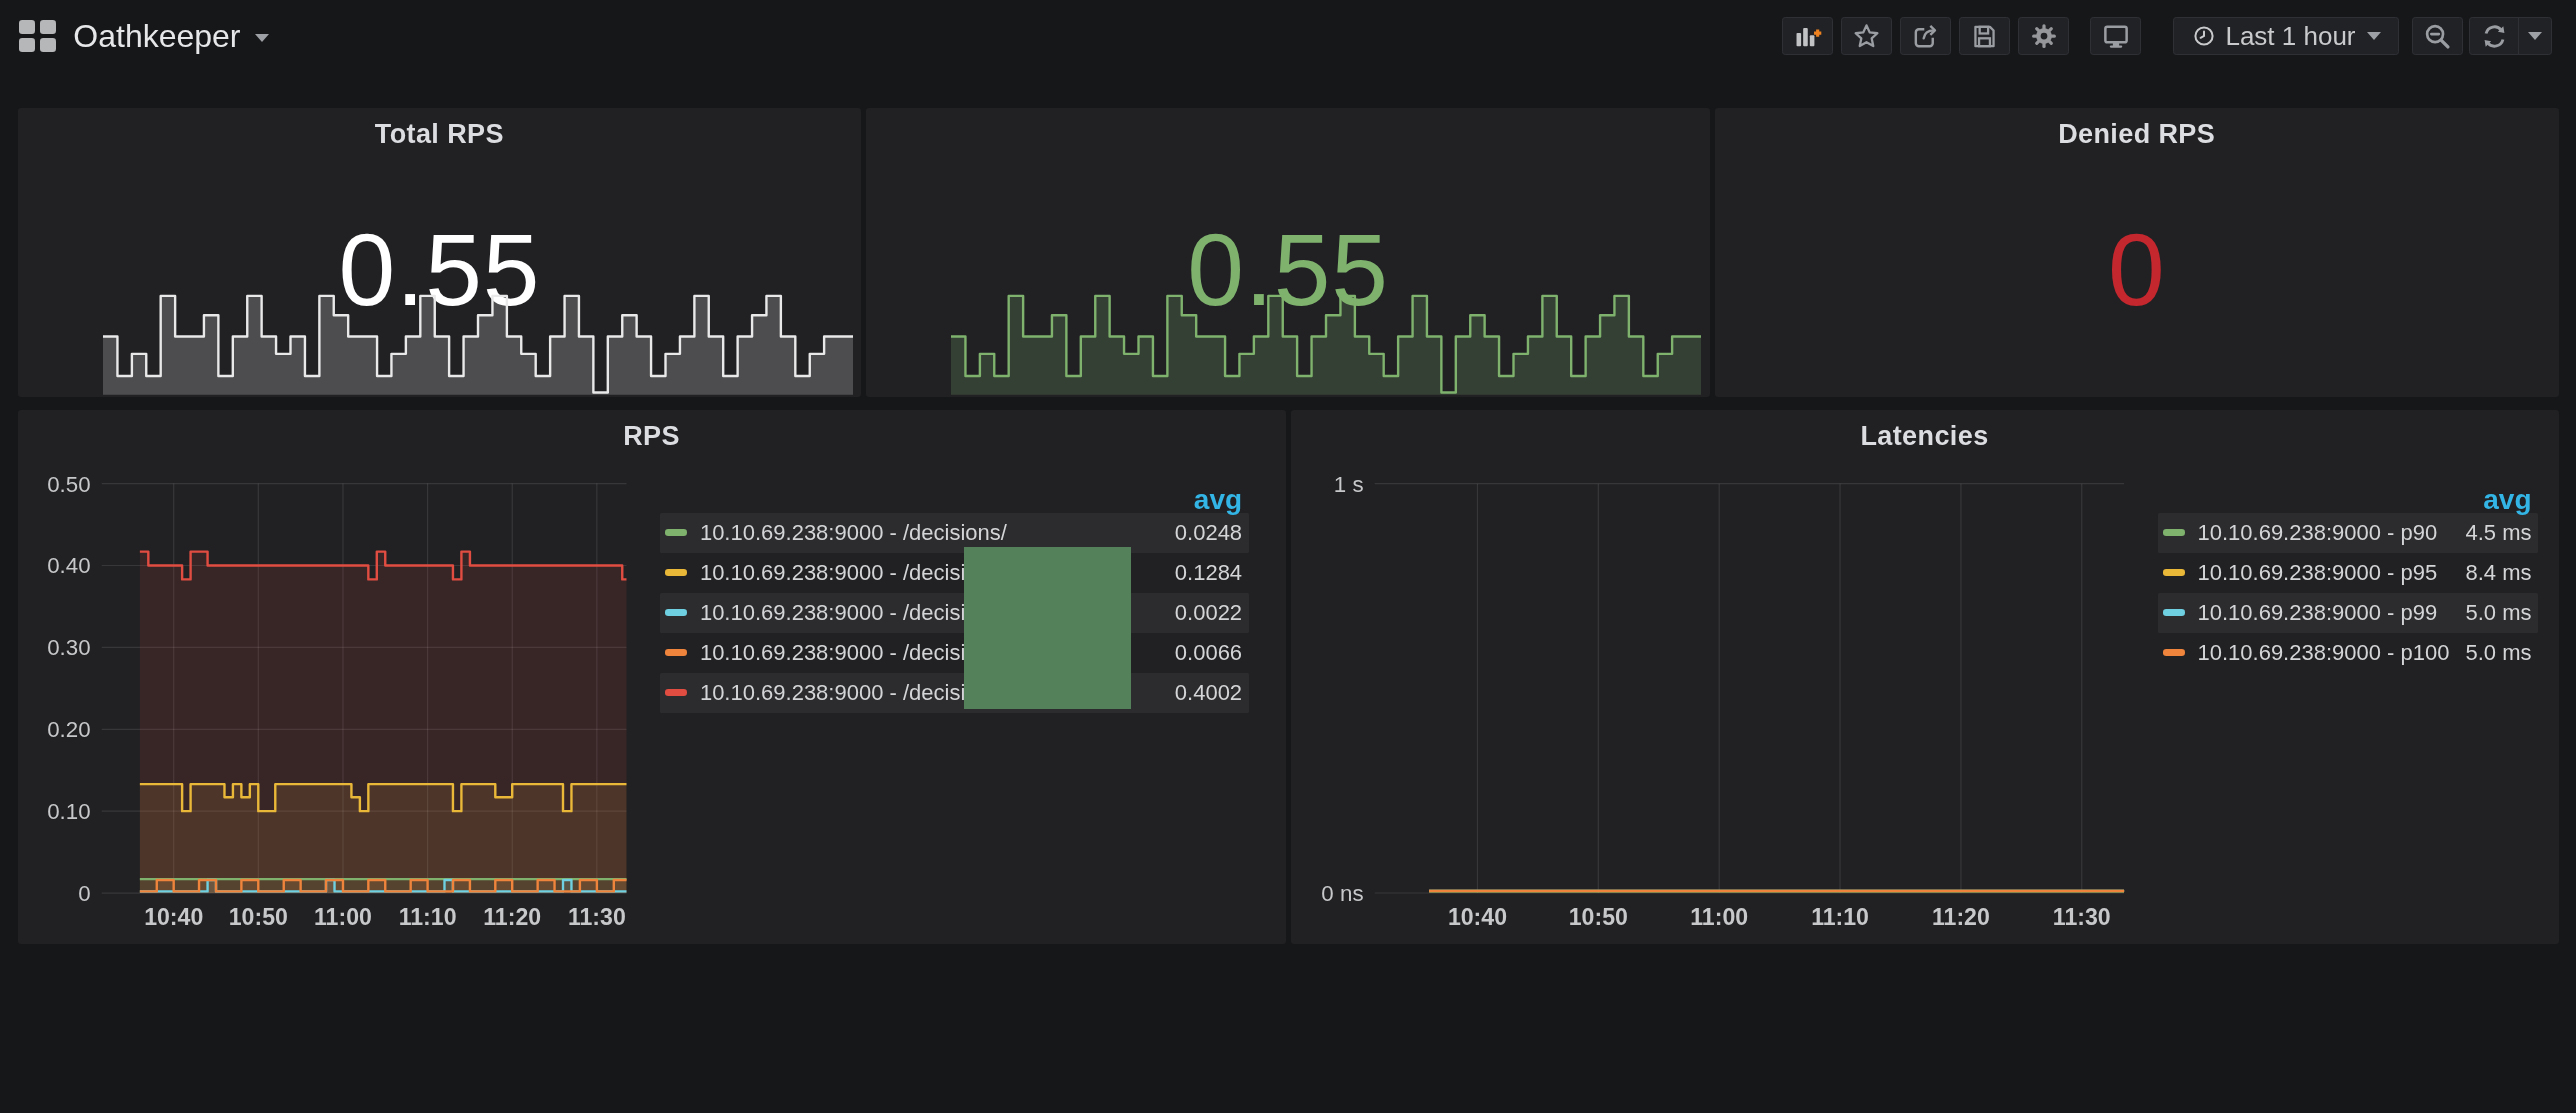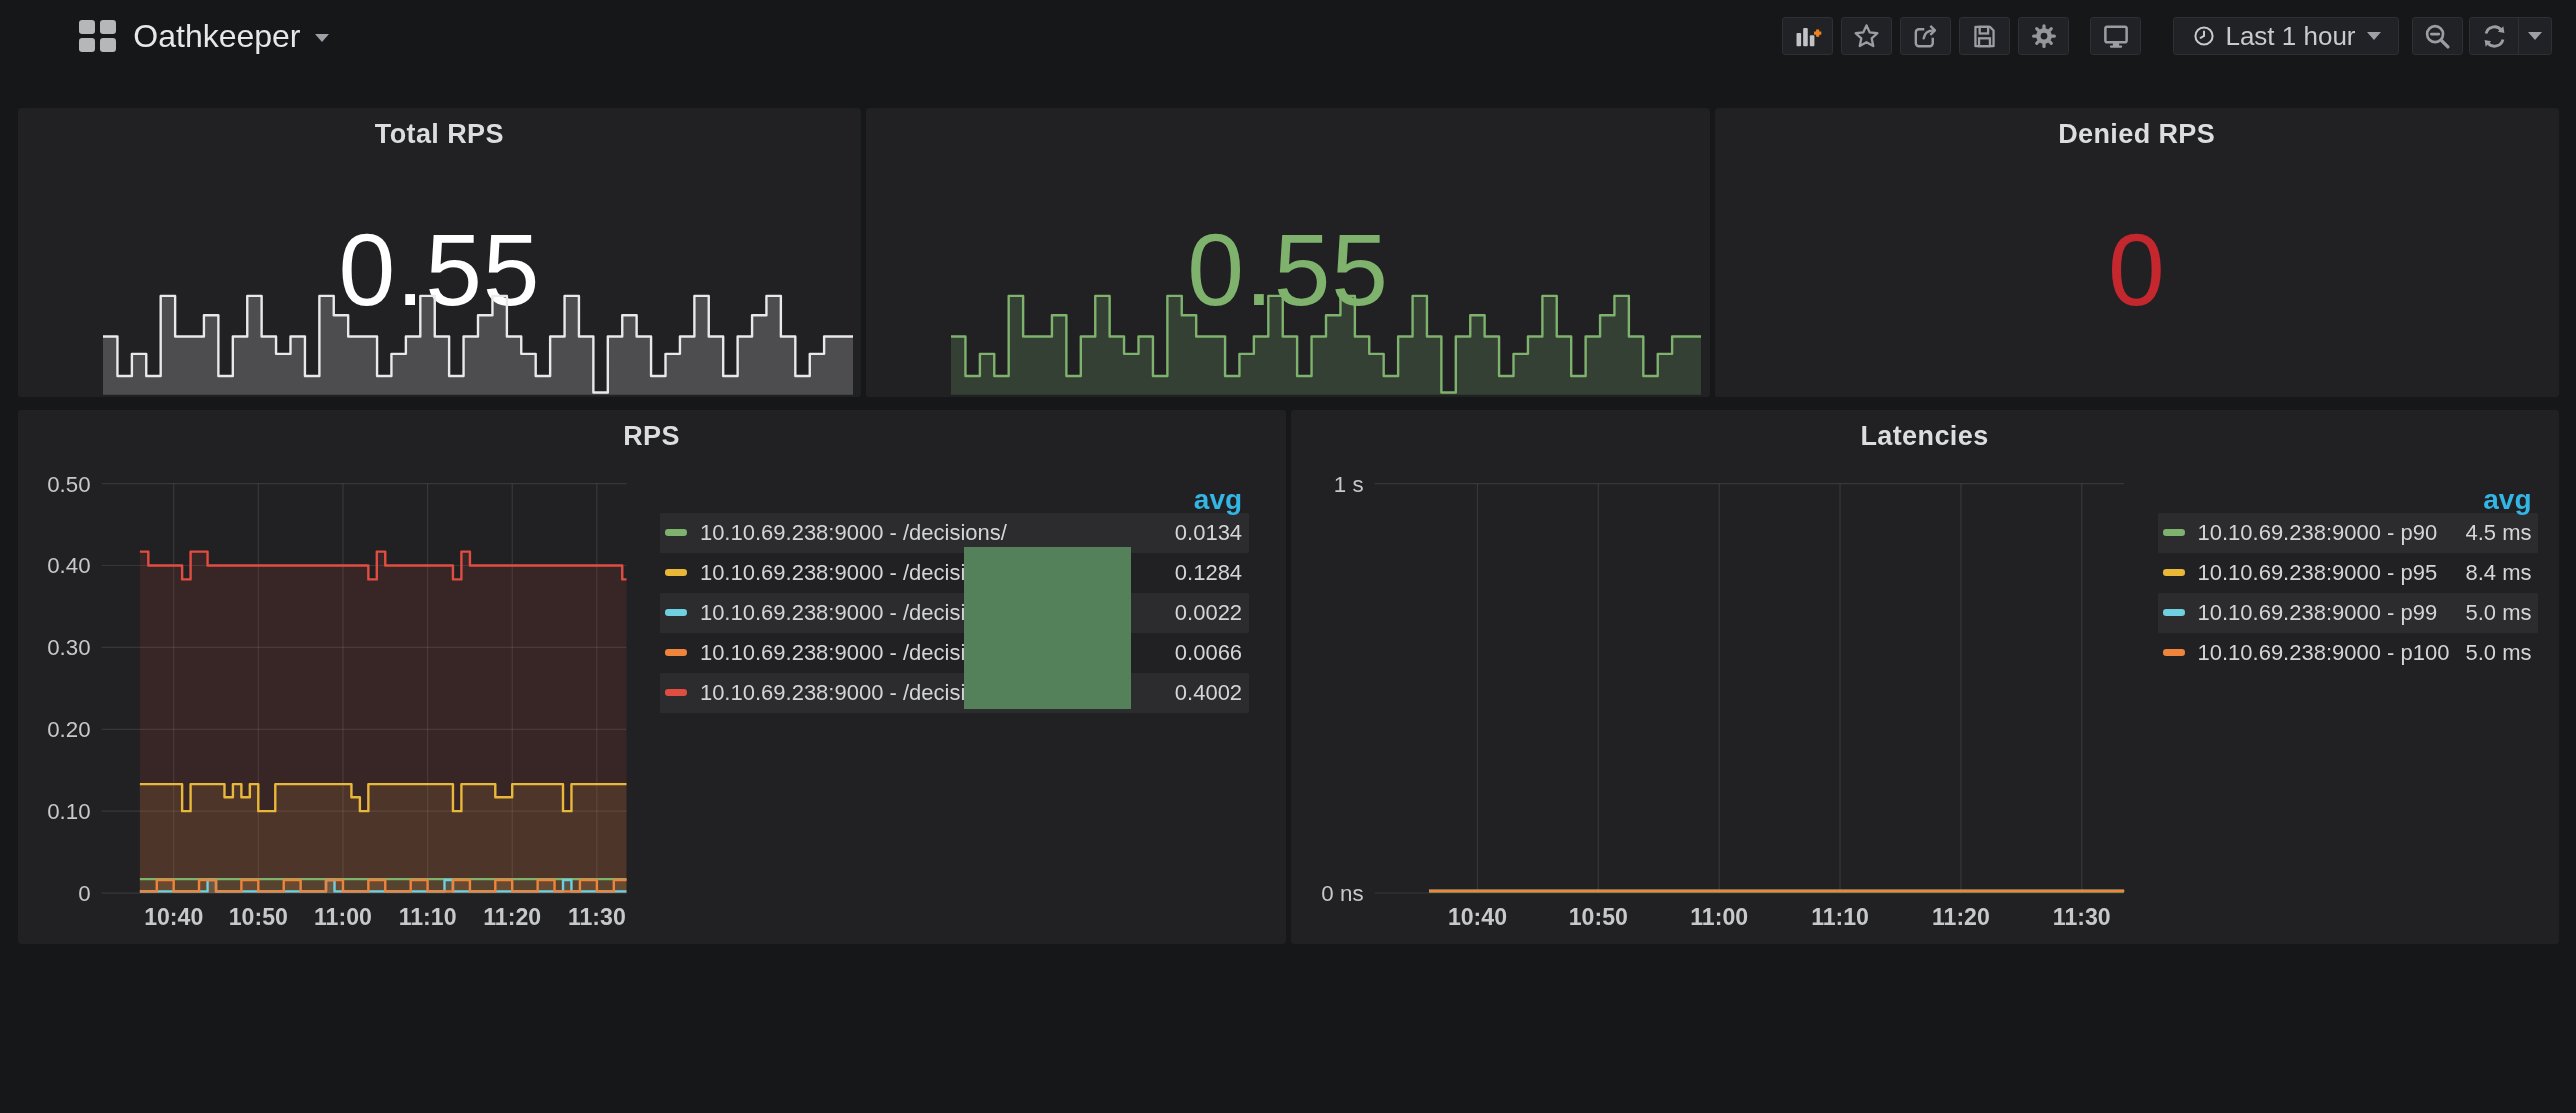--- a/index.html
+++ b/index.html
@@ -3,21 +3,21 @@
 <meta charset="utf-8">
 <style>
   * { margin:0; padding:0; box-sizing:border-box; }
   html,body { width:2576px; height:1113px; overflow:hidden; }
   body {
     background:#161719;
     font-family:"Liberation Sans","DejaVu Sans",sans-serif;
     color:#d8d9da;
   }
   
-  .navbar { height:72px; display:flex; align-items:center; justify-content:space-between; padding:0 24px 0 35px;margin-left:44px; }
+  .navbar { height:72px; display:flex; align-items:center; justify-content:space-between; padding:0 24px 0 19px; }
   .nav-left { display:flex; align-items:center; }
   .grid-icon { display:grid; grid-template-columns:16px 16px; grid-template-rows:13.6px 13.6px; gap:4.8px; }
   .grid-icon span { background:#b6b7b9; border-radius:3.2px; }
   .dash-title { font-size:32px; color:#e6e7e8; margin-left:17.5px; font-weight:400; }
   .caret { width:0; height:0; border-left:8.8px solid transparent; border-right:8.8px solid transparent; border-top:10.4px solid #9da0a5; }
   .caret.small { border-left-width:7.2px; border-right-width:7.2px; border-top-width:8.8px; }
   .title-caret { margin-left:14.4px; margin-top:4.8px; cursor:pointer; }
   .nav-right { display:flex; align-items:center; }
   .tool-btn {
     height:38px; min-width:51px; background:#202226; border:0.8px solid #2e3035; border-radius:3.2px;
@@ -222,21 +222,21 @@
             <path d="M147.8 546.9 L158.4 546.9 L158.4 546.9 L169.0 546.9 L169.0 546.9 L179.6 546.9 L179.6 546.9 L190.2 546.9 L190.2 546.9 L200.8 546.9 L200.8 546.9 L211.4 546.9 L211.4 546.9 L222.0 546.9 L222.0 546.9 L232.7 546.9 L232.7 532.6 L243.3 532.6 L243.3 546.9 L253.9 546.9 L253.9 546.9 L264.5 546.9 L264.5 546.9 L275.1 546.9 L275.1 546.9 L285.7 546.9 L285.7 546.9 L296.3 546.9 L296.3 546.9 L307.0 546.9 L307.0 546.9 L317.6 546.9 L317.6 546.9 L328.2 546.9 L328.2 546.9 L338.8 546.9 L338.8 546.9 L349.4 546.9 L349.4 546.9 L360.0 546.9 L360.0 546.9 L370.6 546.9 L370.6 546.9 L381.2 546.9 L381.2 532.6 L391.9 532.6 L391.9 546.9 L402.5 546.9 L402.5 546.9 L413.1 546.9 L413.1 546.9 L423.7 546.9 L423.7 546.9 L434.3 546.9 L434.3 546.9 L444.9 546.9 L444.9 546.9 L455.5 546.9 L455.5 546.9 L466.1 546.9 L466.1 546.9 L476.8 546.9 L476.8 546.9 L487.4 546.9 L487.4 546.9 L498.0 546.9 L498.0 546.9 L508.6 546.9 L508.6 546.9 L519.2 546.9 L519.2 546.9 L529.8 546.9 L529.8 532.6 L540.4 532.6 L540.4 546.9 L551.0 546.9 L551.0 546.9 L561.7 546.9 L561.7 546.9 L572.3 546.9 L572.3 546.9 L582.9 546.9 L582.9 546.9 L593.5 546.9 L593.5 546.9 L604.1 546.9 L604.1 546.9 L614.7 546.9 L614.7 546.9 L625.3 546.9 L625.3 546.9 L636.0 546.9 L636.0 546.9 L646.6 546.9 L646.6 546.9 L657.2 546.9 L657.2 546.9 L667.8 546.9 L667.8 546.9 L678.4 546.9 L678.4 532.6 L689.0 532.6 L689.0 546.9 L699.6 546.9 L699.6 546.9 L710.2 546.9 L710.2 546.9 L720.9 546.9 L720.9 546.9 L731.5 546.9 L731.5 546.9 L742.1 546.9 L742.1 546.9 L752.7 546.9 L752.7 546.9 L758 546.9" fill="none" stroke="#6ed0e0" stroke-width="3" stroke-linejoin="round"></path>
             <path d="M147.8 546.9 L158.4 546.9 L158.4 546.9 L169.0 546.9 L169.0 532.6 L179.6 532.6 L179.6 532.6 L190.2 532.6 L190.2 546.9 L200.8 546.9 L200.8 546.9 L211.4 546.9 L211.4 546.9 L222.0 546.9 L222.0 532.6 L232.7 532.6 L232.7 532.6 L243.3 532.6 L243.3 546.9 L253.9 546.9 L253.9 546.9 L264.5 546.9 L264.5 546.9 L275.1 546.9 L275.1 532.6 L285.7 532.6 L285.7 532.6 L296.3 532.6 L296.3 546.9 L307.0 546.9 L307.0 546.9 L317.6 546.9 L317.6 546.9 L328.2 546.9 L328.2 532.6 L338.8 532.6 L338.8 532.6 L349.4 532.6 L349.4 546.9 L360.0 546.9 L360.0 546.9 L370.6 546.9 L370.6 546.9 L381.2 546.9 L381.2 532.6 L391.9 532.6 L391.9 532.6 L402.5 532.6 L402.5 546.9 L413.1 546.9 L413.1 546.9 L423.7 546.9 L423.7 546.9 L434.3 546.9 L434.3 532.6 L444.9 532.6 L444.9 532.6 L455.5 532.6 L455.5 546.9 L466.1 546.9 L466.1 546.9 L476.8 546.9 L476.8 546.9 L487.4 546.9 L487.4 532.6 L498.0 532.6 L498.0 532.6 L508.6 532.6 L508.6 546.9 L519.2 546.9 L519.2 546.9 L529.8 546.9 L529.8 546.9 L540.4 546.9 L540.4 532.6 L551.0 532.6 L551.0 532.6 L561.7 532.6 L561.7 546.9 L572.3 546.9 L572.3 546.9 L582.9 546.9 L582.9 546.9 L593.5 546.9 L593.5 532.6 L604.1 532.6 L604.1 532.6 L614.7 532.6 L614.7 546.9 L625.3 546.9 L625.3 546.9 L636.0 546.9 L636.0 546.9 L646.6 546.9 L646.6 532.6 L657.2 532.6 L657.2 532.6 L667.8 532.6 L667.8 546.9 L678.4 546.9 L678.4 546.9 L689.0 546.9 L689.0 546.9 L699.6 546.9 L699.6 532.6 L710.2 532.6 L710.2 532.6 L720.9 532.6 L720.9 546.9 L731.5 546.9 L731.5 546.9 L742.1 546.9 L742.1 532.6 L752.7 532.6 L752.7 532.6 L758 532.6" fill="none" stroke="#ef843c" stroke-width="3" stroke-linejoin="round"></path>
             <path d="M147.8 120.8 L158.4 120.8 L158.4 138.2 L169.0 138.2 L169.0 138.2 L179.6 138.2 L179.6 138.2 L190.2 138.2 L190.2 138.2 L200.8 138.2 L200.8 155.7 L211.4 155.7 L211.4 120.8 L222.0 120.8 L222.0 120.8 L232.7 120.8 L232.7 138.2 L243.3 138.2 L243.3 138.2 L253.9 138.2 L253.9 138.2 L264.5 138.2 L264.5 138.2 L275.1 138.2 L275.1 138.2 L285.7 138.2 L285.7 138.2 L296.3 138.2 L296.3 138.2 L307.0 138.2 L307.0 138.2 L317.6 138.2 L317.6 138.2 L328.2 138.2 L328.2 138.2 L338.8 138.2 L338.8 138.2 L349.4 138.2 L349.4 138.2 L360.0 138.2 L360.0 138.2 L370.6 138.2 L370.6 138.2 L381.2 138.2 L381.2 138.2 L391.9 138.2 L391.9 138.2 L402.5 138.2 L402.5 138.2 L413.1 138.2 L413.1 138.2 L423.7 138.2 L423.7 138.2 L434.3 138.2 L434.3 155.7 L444.9 155.7 L444.9 120.8 L455.5 120.8 L455.5 138.2 L466.1 138.2 L466.1 138.2 L476.8 138.2 L476.8 138.2 L487.4 138.2 L487.4 138.2 L498.0 138.2 L498.0 138.2 L508.6 138.2 L508.6 138.2 L519.2 138.2 L519.2 138.2 L529.8 138.2 L529.8 138.2 L540.4 138.2 L540.4 155.7 L551.0 155.7 L551.0 120.8 L561.7 120.8 L561.7 138.2 L572.3 138.2 L572.3 138.2 L582.9 138.2 L582.9 138.2 L593.5 138.2 L593.5 138.2 L604.1 138.2 L604.1 138.2 L614.7 138.2 L614.7 138.2 L625.3 138.2 L625.3 138.2 L636.0 138.2 L636.0 138.2 L646.6 138.2 L646.6 138.2 L657.2 138.2 L657.2 138.2 L667.8 138.2 L667.8 138.2 L678.4 138.2 L678.4 138.2 L689.0 138.2 L689.0 138.2 L699.6 138.2 L699.6 138.2 L710.2 138.2 L710.2 138.2 L720.9 138.2 L720.9 138.2 L731.5 138.2 L731.5 138.2 L742.1 138.2 L742.1 138.2 L752.7 138.2 L752.7 155.7 L758 155.7" fill="none" stroke="#e24d42" stroke-width="3" stroke-linejoin="round"></path>
           </svg>
         <div class="legend">
           <div class="legend-head">avg</div>
           <div id="legend-rps">
               <div class="legend-row alt">
                 <span class="swatch" style="background: rgb(126, 178, 109);"></span>
                 <span class="legend-label">10.10.69.238:9000 - /decisions/</span>
-                <span class="legend-value">0.0134</span>
+                <span class="legend-value">0.0248</span>
               </div>
               <div class="legend-row">
                 <span class="swatch" style="background: rgb(234, 184, 57);"></span>
                 <span class="legend-label">10.10.69.238:9000 - /decisions/</span>
                 <span class="legend-value">0.1284</span>
               </div>
               <div class="legend-row alt">
                 <span class="swatch" style="background: rgb(110, 208, 224);"></span>
                 <span class="legend-label">10.10.69.238:9000 - /decisions/</span>
                 <span class="legend-value">0.0022</span>

